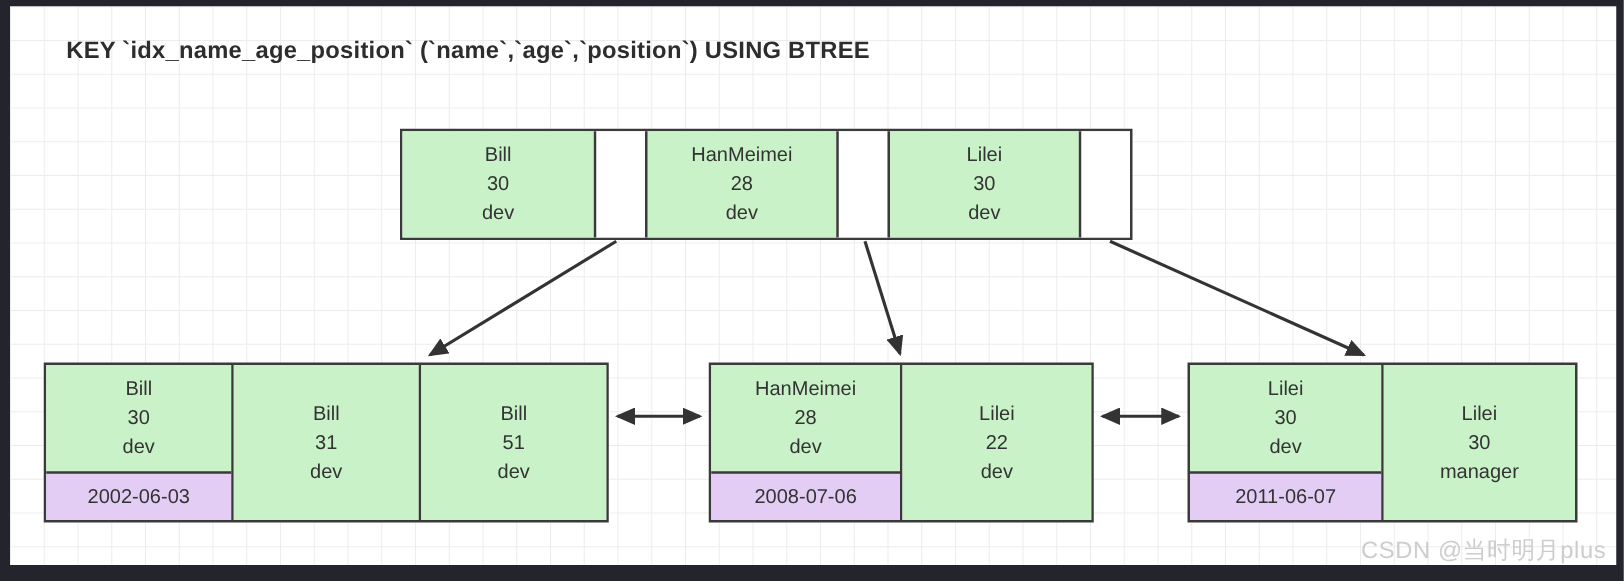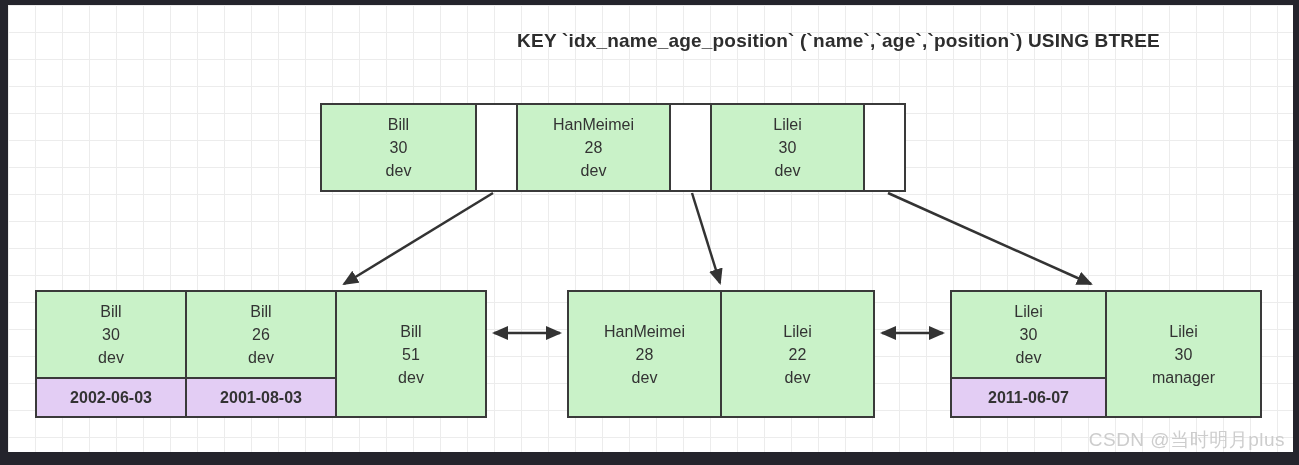--- a/index.html
+++ b/index.html
@@ -19,26 +19,27 @@
     font-family: "Liberation Sans", sans-serif;
     color: #333333;
     overflow: hidden;
   }
 
   .title {
     position: absolute;
     top: 25px;
     left: 0;
     right: 133px;
-    text-align: right;
+    text-align: left;
     font-size: 19px;
     font-weight: bold;
     color: #2d2d2d;
     letter-spacing: 0.2px;
     white-space: nowrap;
+    padding-left: 45px;
   }
 
   .node {
     position: absolute;
     display: flex;
     flex-direction: row;
     border: 2px solid #3a3a3a;
     background: #ffffff;
   }
 
@@ -68,21 +69,20 @@
     justify-content: center;
   }
   .leafdate {
     height: 39px;
     border-top: 2px solid #3a3a3a;
     background: var(--data_cell, #e3cdf4);
     display: flex;
     align-items: center;
     justify-content: center;
     font-size: 16px;
-    font-weight: bold;
   }
 
   .ln { display: block; font-size: 16px; line-height: 23px; text-align: left; }
 
   .overlay {
     position: absolute;
     left: 0; top: 0;
     width: 1285px; height: 447px;
     pointer-events: none;
   }
@@ -144,41 +144,41 @@
       <div class="leafkey">
         <span class="ln">Bill</span>
         <span class="ln">30</span>
         <span class="ln">dev</span>
       </div>
       <div class="leafdate">2002-06-03</div>
     </div>
     <div class="entry">
       <div class="leafkey">
         <span class="ln">Bill</span>
-        <span class="ln">26</span>
-        <span class="ln">dev</span>
-      </div>
-      <div class="leafdate">2001-08-03</div>
+        <span class="ln">31</span>
+        <span class="ln">dev</span>
+      </div>
     </div>
     <div class="entry">
       <div class="leafkey">
         <span class="ln">Bill</span>
         <span class="ln">51</span>
         <span class="ln">dev</span>
       </div>
     </div>
   </div>
 
   <div class="node leaf" style="left:559px; top:285px; width:308px;">
     <div class="entry">
       <div class="leafkey">
         <span class="ln">HanMeimei</span>
         <span class="ln">28</span>
         <span class="ln">dev</span>
       </div>
+      <div class="leafdate">2008-07-06</div>
     </div>
     <div class="entry">
       <div class="leafkey">
         <span class="ln">Lilei</span>
         <span class="ln">22</span>
         <span class="ln">dev</span>
       </div>
     </div>
   </div>
 

